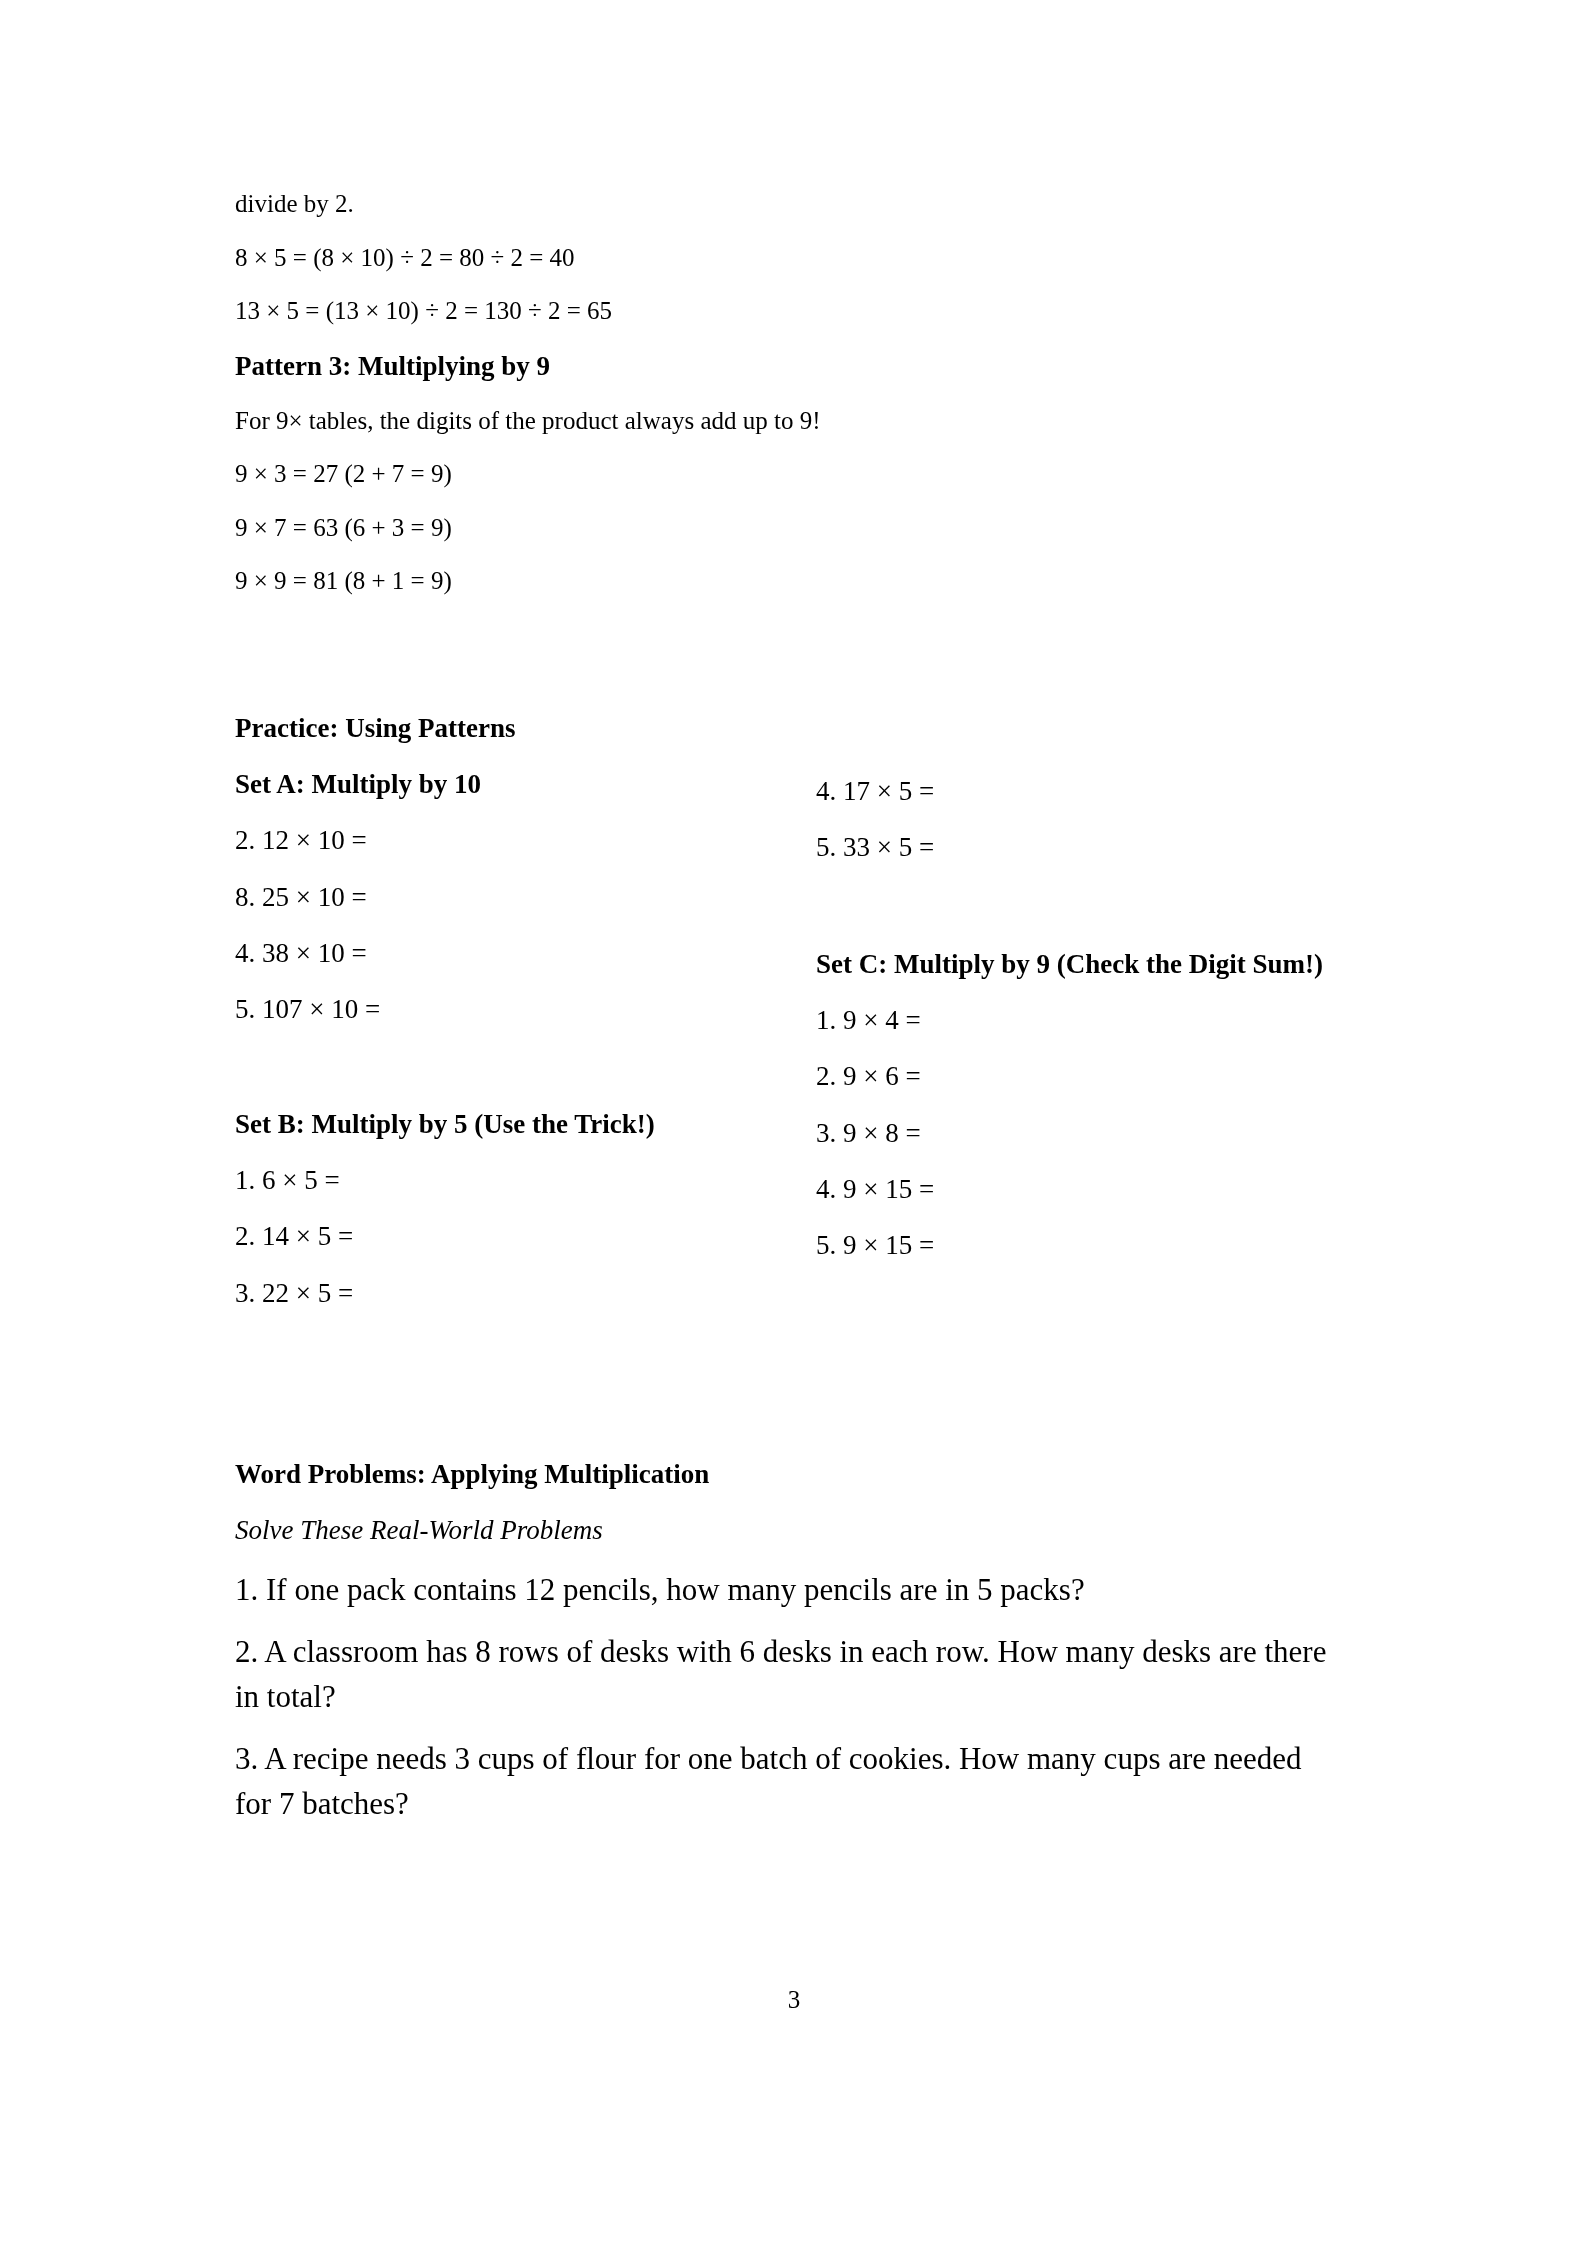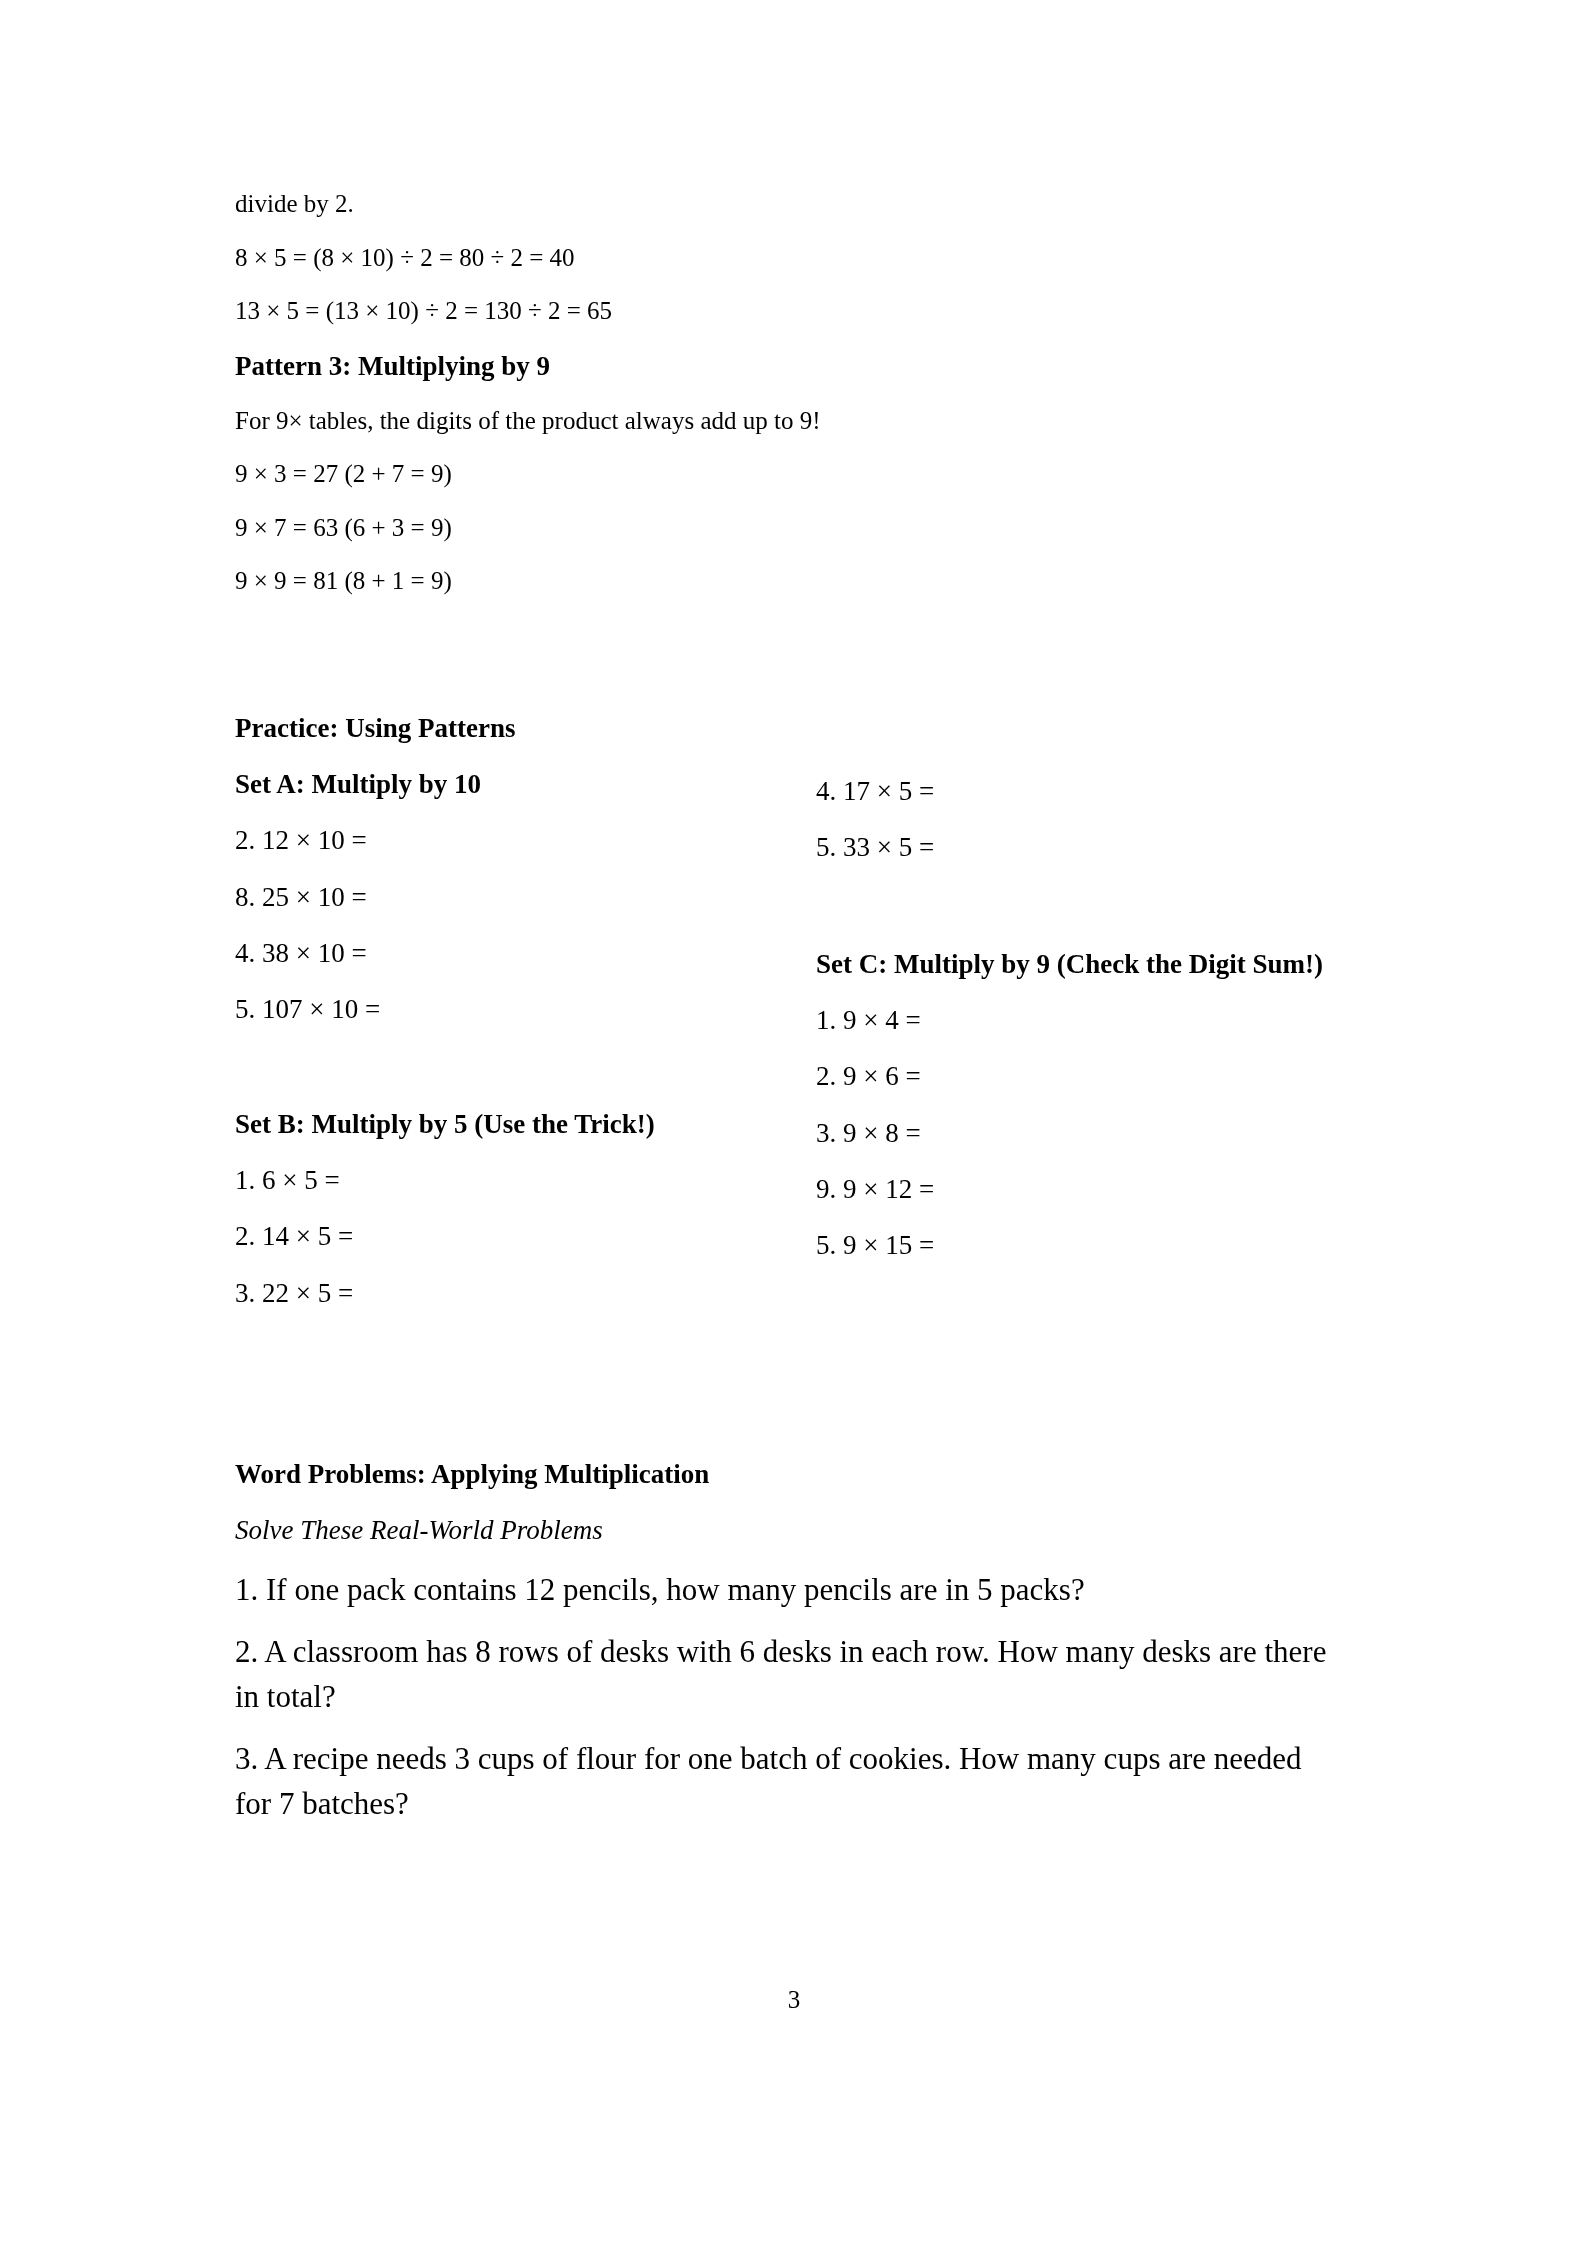--- a/index.html
+++ b/index.html
@@ -135,21 +135,21 @@
       <div class="col-right">
         <p class="item">4. 17 × 5 =</p>
         <p class="item">5. 33 × 5 =</p>
 
         <div class="blockgap-b"></div>
 
         <p class="sub-head">Set C: Multiply by 9 (Check the Digit Sum!)</p>
         <p class="item">1. 9 × 4 =</p>
         <p class="item">2. 9 × 6 =</p>
         <p class="item">3. 9 × 8 =</p>
-        <p class="item">9. 9 × 12 =</p>
+        <p class="item">4. 9 × 15 =</p>
         <p class="item">5. 9 × 15 =</p>
       </div>
 
       <div class="cols-spacer"></div>
     </div>
 
     <div class="gap-medium"></div>
 
     <p class="heading">Word Problems: Applying Multiplication</p>
     <p class="italic">Solve These Real-World Problems</p>

